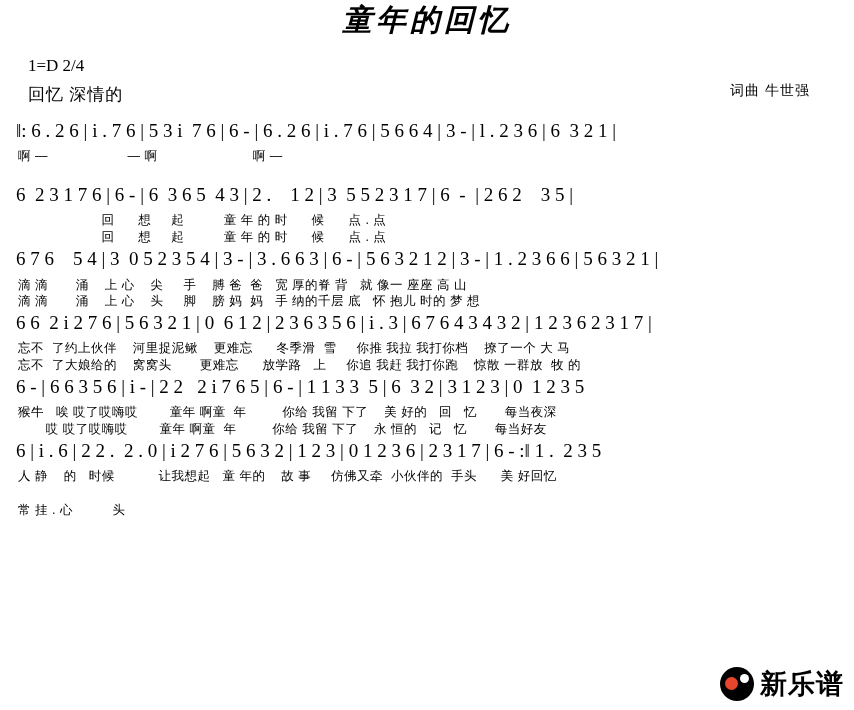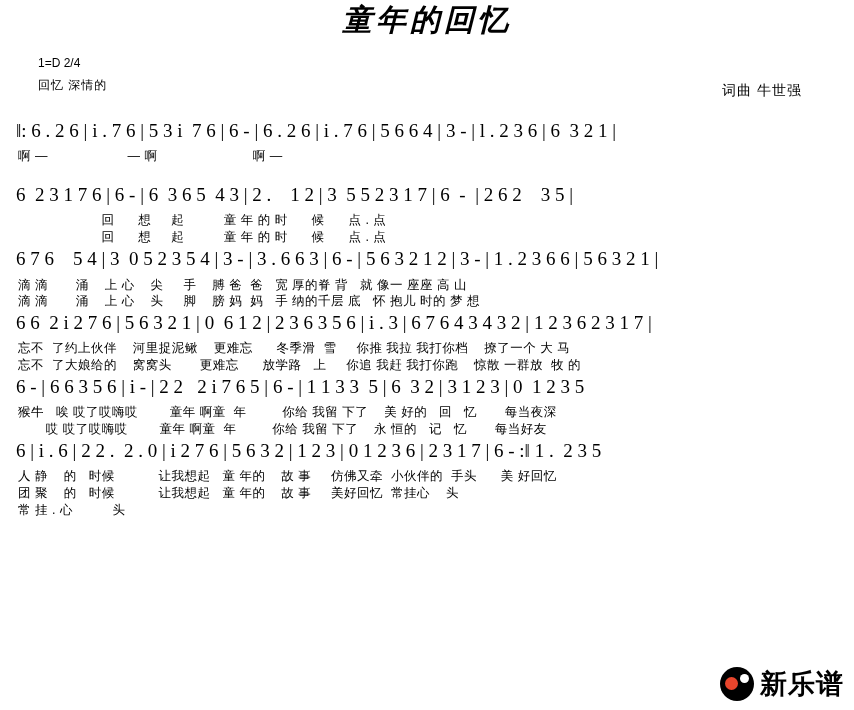--- a/index.html
+++ b/index.html
@@ -23,32 +23,32 @@
   .title {
     text-align: center;
     font-family: "Liberation Serif", serif;
     font-size: 30px;
     font-weight: bold;
     letter-spacing: 4px;
     font-style: italic;
   }
   .meta-left {
     position: absolute;
-    left: 38px;
+    left: 28px;
     top: 56px;
-    font-size: 12px;
-    font-family: Liberation Sans, sans-serif;
+    font-size: 17px;
+    font-family: Liberation Serif, serif;
   }
   .meta-left .line2 {
     margin-top: 7px;
     letter-spacing: 1px;
   }
   .meta-right {
     position: absolute;
-    right: 52px;
+    right: 44px;
     top: 82px;
     font-size: 14px;
     font-family: "Liberation Sans", sans-serif;
     letter-spacing: 1px;
   }
   .staff {
     position: absolute;
     left: 0;
     top: 118px;
     width: 696px;
@@ -165,21 +165,20 @@
 
     <div class="row">
       <div class="notes">6 - | 6 6 3 5 6 | i - | 2 2   2 i 7 6 5 | 6 - | 1 1 3 3  5 | 6  3 2 | 3 1 2 3 | 0  1 2 3 5</div>
       <div class="lyr">猴牛   唉 哎了哎嗨哎        童年 啊童  年         你给 我留 下了    美 好的   回   忆       每当夜深</div>
       <div class="lyr second">       哎 哎了哎嗨哎        童年 啊童  年         你给 我留 下了    永 恒的   记   忆       每当好友</div>
     </div>
 
     <div class="row">
       <div class="notes">6 | i . 6 | 2 2 .  2 . 0 | i 2 7 6 | 5 6 3 2 | 1 2 3 | 0 1 2 3 6 | 2 3 1 7 | 6 - :‖ 1 .  2 3 5</div>
       <div class="lyr">人 静    的   时候           让我想起   童 年的    故 事     仿佛又牵  小伙伴的  手头      美 好回忆</div>
-      <div class="lyr second">团 聚    的   时候           让我想起   童 年的    故 事     美好回忆  常挂心    头</div>
     </div>
 
     <div class="row">
       <div class="lyr">常 挂 . 心          头</div>
       <div class="lyr second"></div>
     </div>
 
   </div>
 
   <div class="logo">

